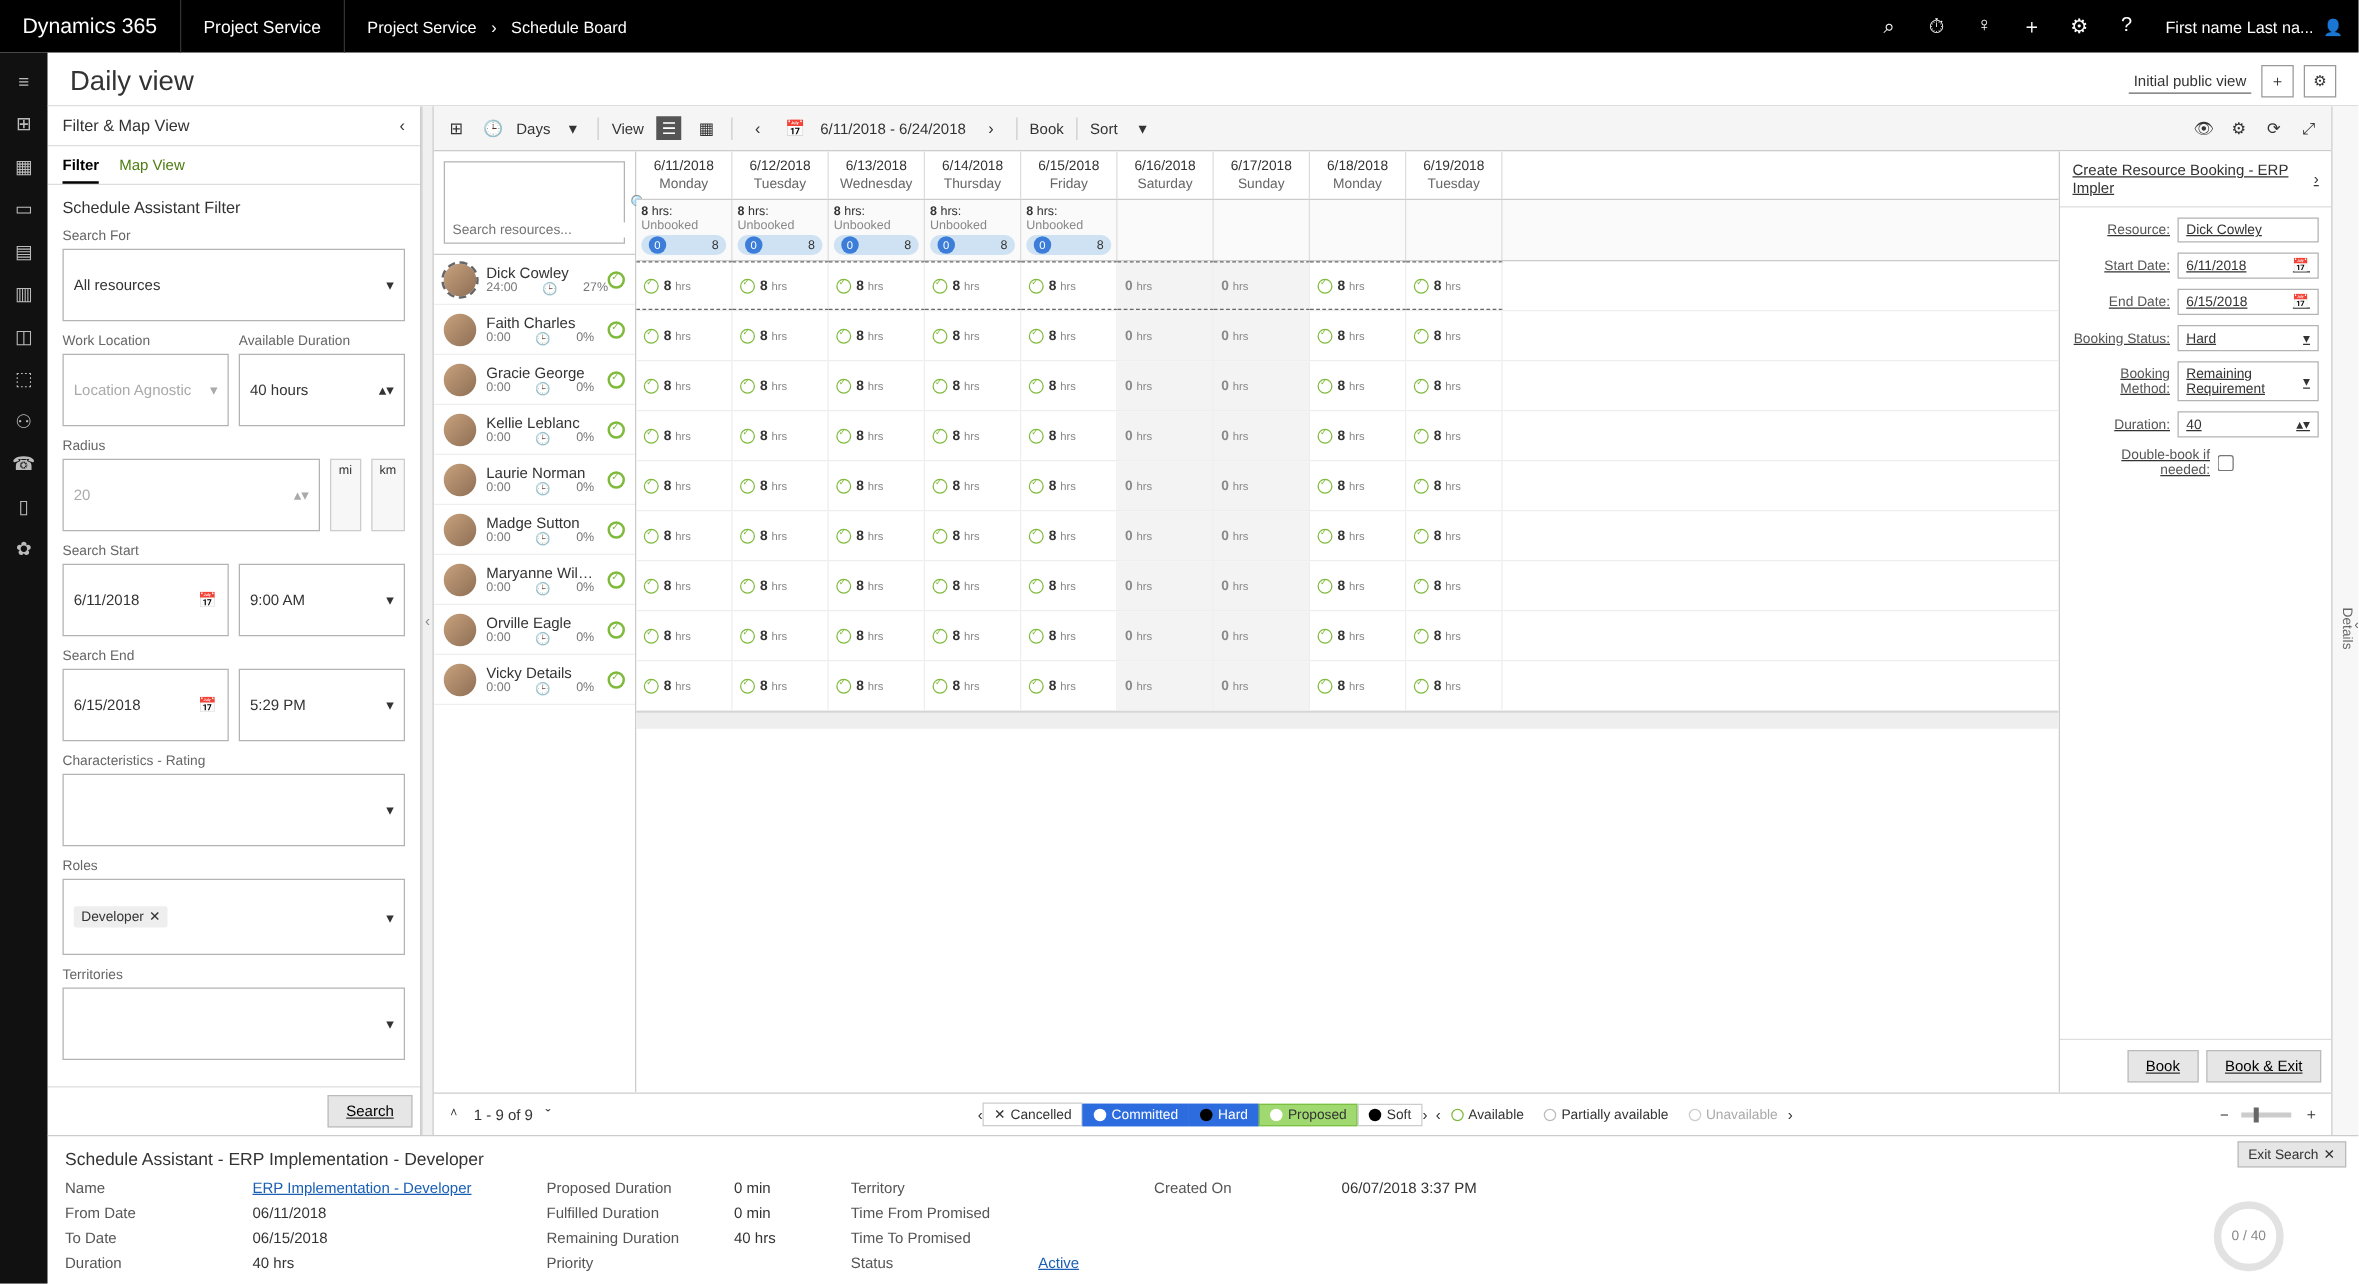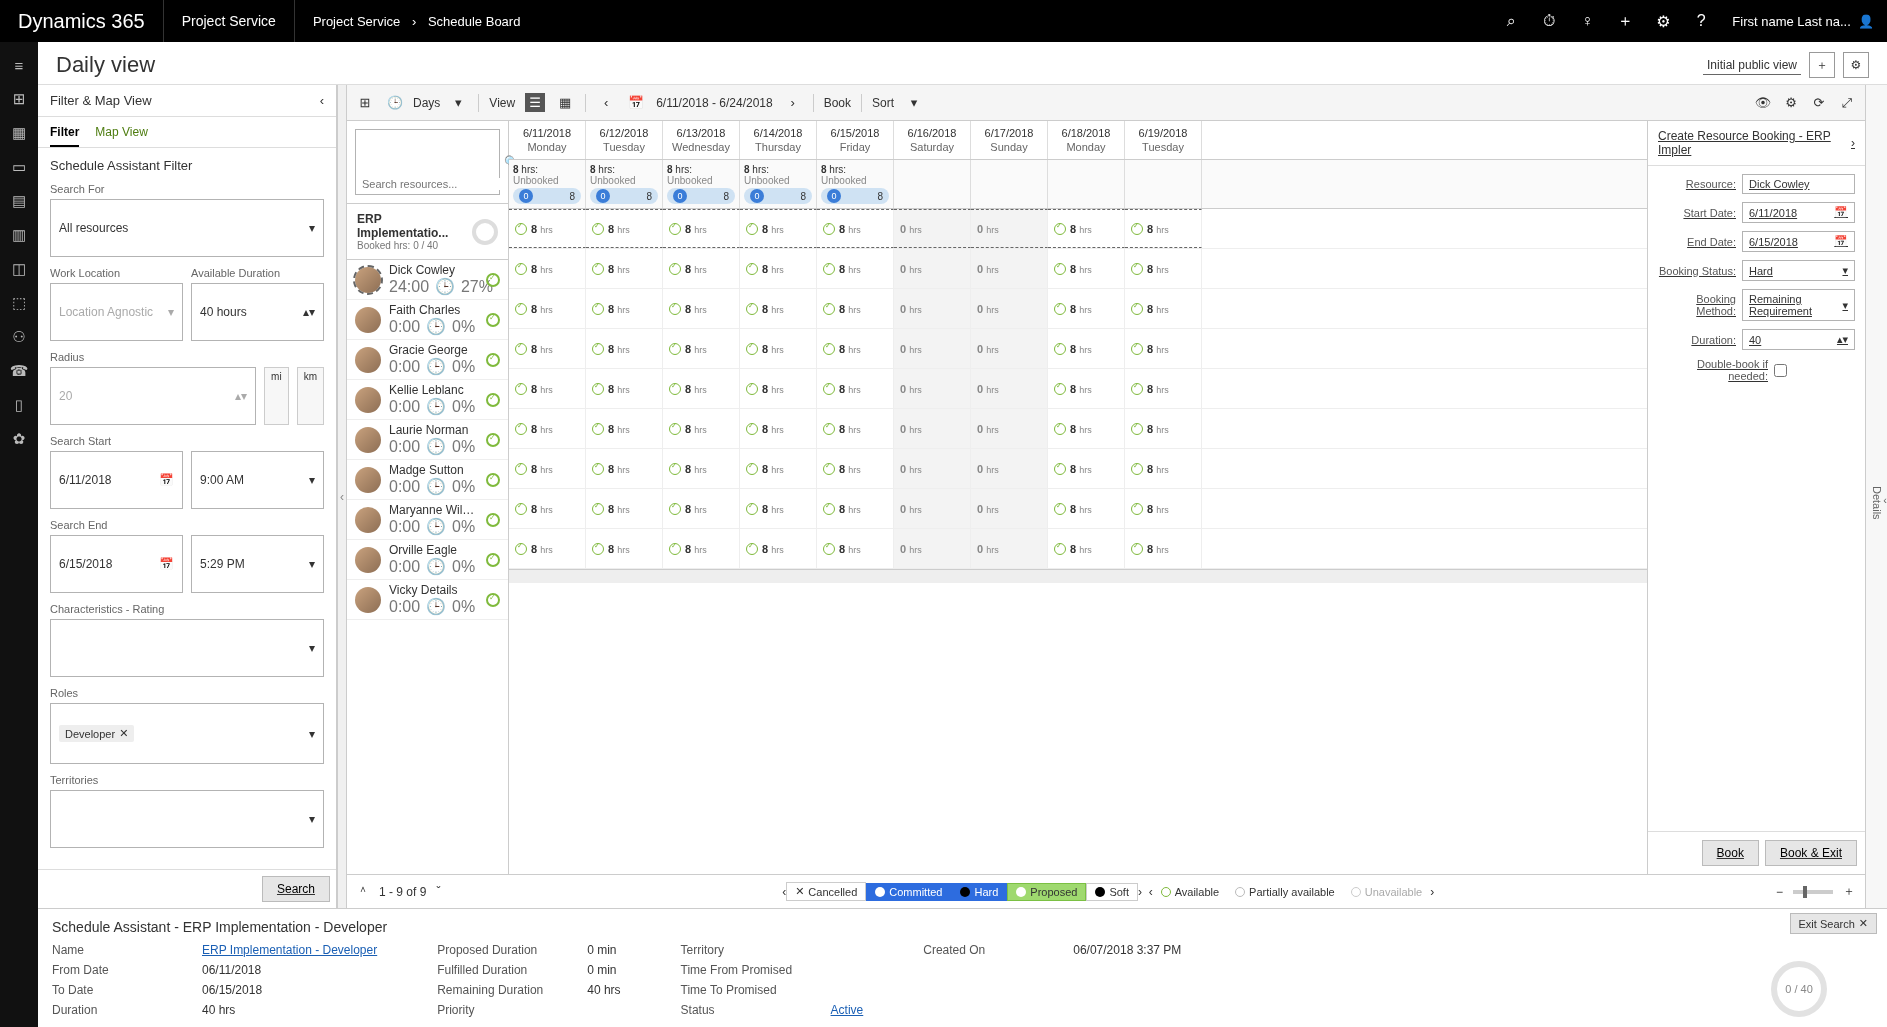--- a/index.html
+++ b/index.html
@@ -1,18 +1,18 @@
 <!DOCTYPE html>
 <html><head>
 <meta charset="utf-8">
 <style>
 *{box-sizing:border-box;margin:0;padding:0;font-family:"Segoe UI",Arial,sans-serif;}
 body{background:#fff;color:#333;font-size:12px;overflow:hidden;}
 .topbar{height:42px;background:#000;color:#fff;display:flex;align-items:center;}
-.topbar .brand{font-size:20px;padding:0 18px;border-right:1px solid #333;line-height:42px;}
+.topbar .brand{font-size:17px;padding:0 18px;border-right:1px solid #333;line-height:42px;}
 .topbar .app{font-size:14px;padding:0 18px;border-right:1px solid #333;line-height:42px;}
 .topbar .crumbs{padding:0 18px;font-size:13px;}
 .topbar .crumbs .sep{margin:0 8px;}
 .topbar .spacer{flex:1;}
 .topbar .icons{display:flex;align-items:center;}
 .topbar .icons span{width:38px;text-align:center;font-size:16px;cursor:pointer;}
 .topbar .user{padding:0 12px;font-size:13px;display:flex;align-items:center;gap:8px;}
 .layout{display:flex;height:calc(100vh - 42px);}
 .leftrail{width:38px;background:#111;color:#bbb;display:flex;flex-direction:column;align-items:center;padding-top:6px;}
 .leftrail span{width:38px;height:34px;display:flex;align-items:center;justify-content:center;font-size:15px;cursor:pointer;}
@@ -52,21 +52,21 @@
 .searchbox .sb{border:1px solid #b3b3b3;display:flex;align-items:center;padding:4px 6px;}
 .searchbox .sb input{border:none;outline:none;flex:1;font-size:11px;margin-top:44px;}
 .proj-summary{padding:8px 10px;border-bottom:1px solid #ccc;display:flex;align-items:center;gap:6px;}
 .proj-summary .txt{flex:1;}
 .proj-summary .ring{width:26px;height:26px;border:4px solid #ddd;border-radius:50%;}
 .res-row{display:flex;align-items:center;padding:4px 8px;border-bottom:1px solid #eee;height:40px;gap:8px;}
 .res-row .av{width:26px;height:26px;border-radius:50%;background:linear-gradient(135deg,#c9a27e,#8d6e54);}
 .res-row.sel .av{outline:2px dashed #666;}
 .res-row .info{flex:1;min-width:0;}
 .res-row .name{font-size:12px;white-space:nowrap;overflow:hidden;text-overflow:ellipsis;}
-.res-row .meta{font-size:16px;color:#777;display:flex;gap:6px;align-items:center;}
+.res-row .meta{font-size:10px;color:#777;display:flex;gap:20px;align-items:center;}
 .res-row .chk{width:14px;height:14px;border:2px solid #7fba3c;border-radius:50%;position:relative;}
 .res-row .chk::after{content:"✓";position:absolute;font-size:8px;color:#7fba3c;top:-2px;left:1px;}
 .grid-right{flex:1;overflow:auto;position:relative;}
 .cal-header{display:flex;border-bottom:1px solid #ccc;}
 .cal-col{width:77px;border-right:1px solid #ddd;text-align:center;}
 .cal-col .date{font-size:11px;padding:6px 0 2px;}
 .cal-col .day{font-size:11px;color:#666;padding-bottom:6px;}
 .sum-row{display:flex;border-bottom:1px solid #ccc;background:#fafafa;}
 .sum-cell{width:77px;border-right:1px solid #ddd;padding:4px;}
 .sum-cell .sm{font-size:10px;}
@@ -305,27 +305,20 @@
         </div>
 
         <div class="grid-wrap">
           <div class="grid-left">
             <div class="searchbox">
               <div class="sb">
                 <input placeholder="Search resources..." style="">
                 <span>🔍</span>
               </div>
             </div>
-            <div class="proj-summary">
-              <div class="txt">
-                <div style="font-size:12px;font-weight:600">ERP Implementatio...</div>
-                <div style="font-size:10px;color:#777">Booked hrs: 0 / 40</div>
-              </div>
-              <div class="ring"></div>
-            </div>
             <div id="resource-list">
                 <div class="res-row sel">
                   <div class="av"></div>
                   <div class="info">
                     <div class="name">Dick Cowley</div>
                     <div class="meta"><span>24:00</span> 🕒 <span>27%</span></div>
                   </div>
                   <div class="chk"></div>
                 </div>
                 <div class="res-row">

